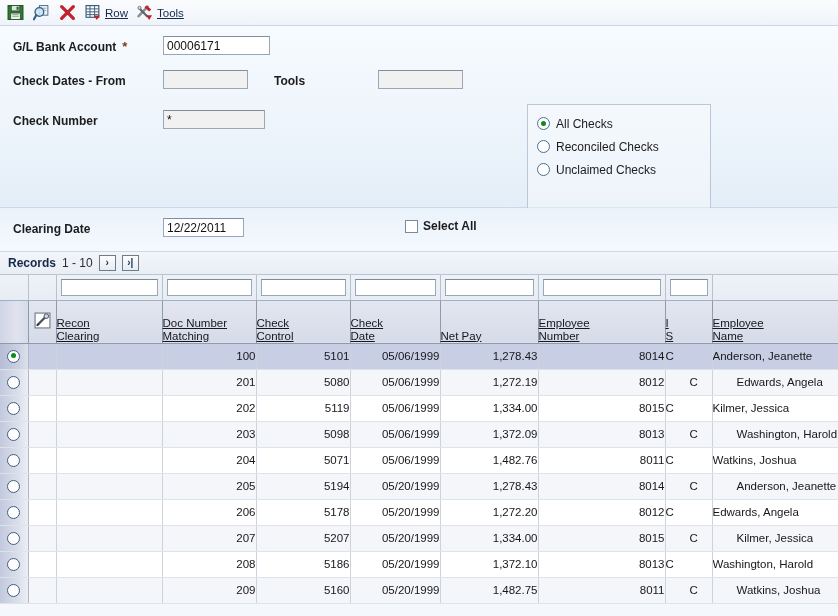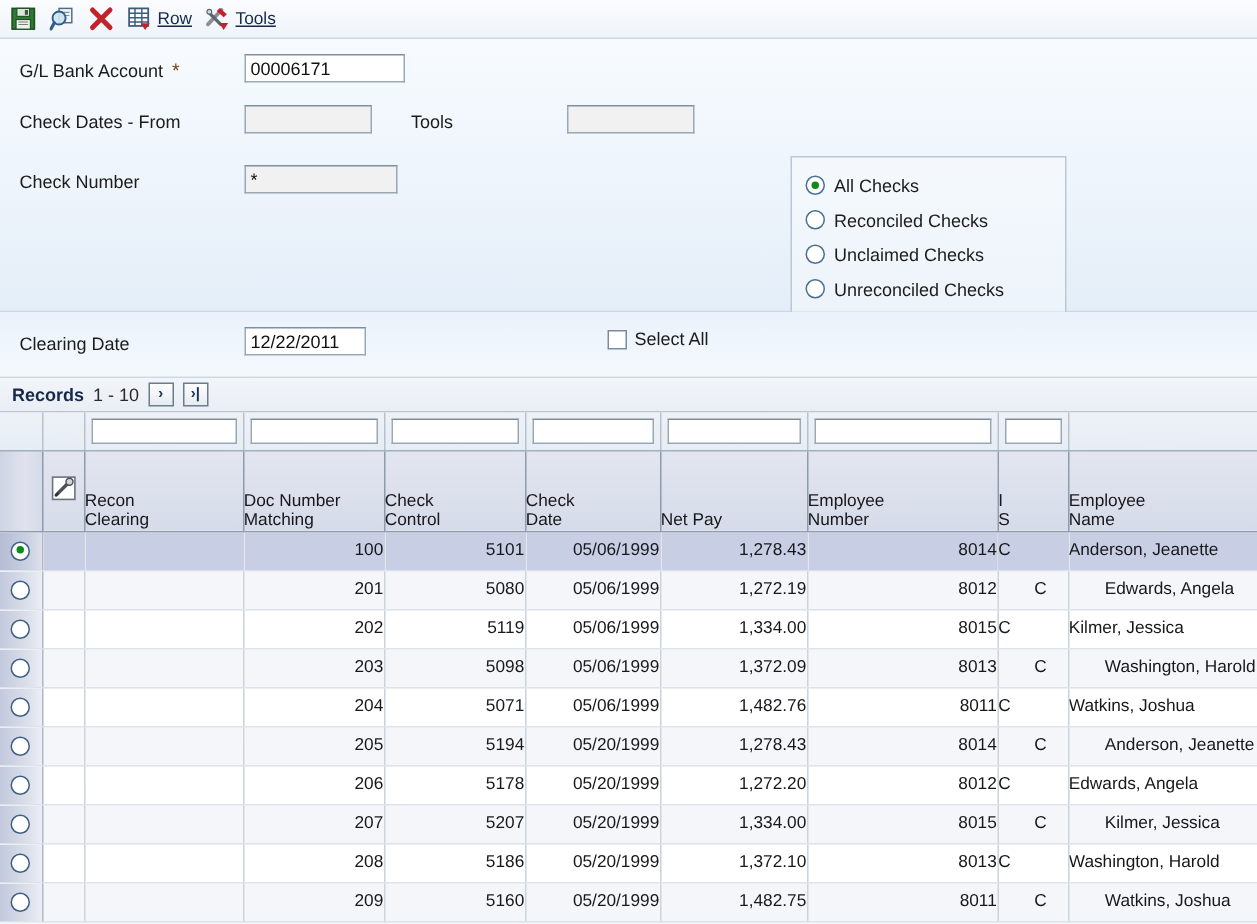--- a/index.html
+++ b/index.html
@@ -56,21 +56,21 @@
   .ico { width: 17px; height: 17px; display: block; }
 
   
   .formwrap {
     position: relative;
     margin: 0;
     height: 182px;
     background: linear-gradient(to bottom, #f7fbff 0%, #edf4fb 55%, #e4eef8 100%);
     border-bottom: 1px solid #c9d9e8;
   }
-  .frow { position: absolute; display: flex; align-items: center; }
+  .frow { position: absolute; display: flex; align-items: center; font-weight: bold; }
   .flabel { font-size: 12px; color: #1c1c1c; white-space: nowrap; }
   .req { color: #7a3a14; font-size: 13px; margin-left: 6px; }
   .finput {
     border: 1px solid #9aa8b6;
     border-top-color: #7f8f9f;
     background: #ffffff;
     height: 19px;
     font-family: "Liberation Sans", sans-serif;
     font-size: 12px;
     padding: 0 3px;
@@ -164,31 +164,32 @@
     border-top-color: #7b8b9b;
     background: #ffffff;
     font-size: 11px;
     padding: 0 2px;
     font-family: "Liberation Sans", sans-serif;
     outline: none;
     display: block;
   }
 
   .hdr-row td {
-    height: 54px;
+    height: 43px;
     background: linear-gradient(to bottom, #e3e6f0 0%, #d6dbe9 100%);
     border-right: 1px solid #8e9bac;
     border-bottom: 1px solid #8e9bac;
     vertical-align: bottom;
     padding: 0 6px 3px 6px;
     font-size: 11.5px;
     color: #17171c;
     line-height: 13px;
     font-weight: normal;
     text-align: left;
+    text-decoration: underline;
   }
   .hdr-row td.c1 {
     background: linear-gradient(to right, #cfd4e4 0%, #e0e3ee 60%, #d6dbe9 100%);
   }
   .hdr-row td.c2 { text-align: center; vertical-align: middle; padding: 0; }
 
   .drow td {
     height: 26px;
     border-right: 1px solid #ccd3dc;
     border-bottom: 1px solid #dde3ea;
@@ -321,24 +322,20 @@
         <span class="radio on"></span>
         <span class="radiolabel">All Checks</span>
       </div>
       <div class="radiorow">
         <span class="radio"></span>
         <span class="radiolabel">Reconciled Checks</span>
       </div>
       <div class="radiorow">
         <span class="radio"></span>
         <span class="radiolabel">Unclaimed Checks</span>
-      </div>
-      <div class="radiorow">
-        <span class="radio"></span>
-        <span class="radiolabel">Unreconciled Checks</span>
       </div>
     </div>
   </div>
 
   <div class="clearwrap">
     <div class="frow" style="left:13px; top:14px;">
       <span class="flabel">Clearing Date</span>
     </div>
     <input class="finput" style="position: absolute; left: 163px; top: 10px; width: 81px;" value="12/22/2011">
     <div class="frow" style="left:385px; top:11px; gap:5px;margin-left:20px;">

